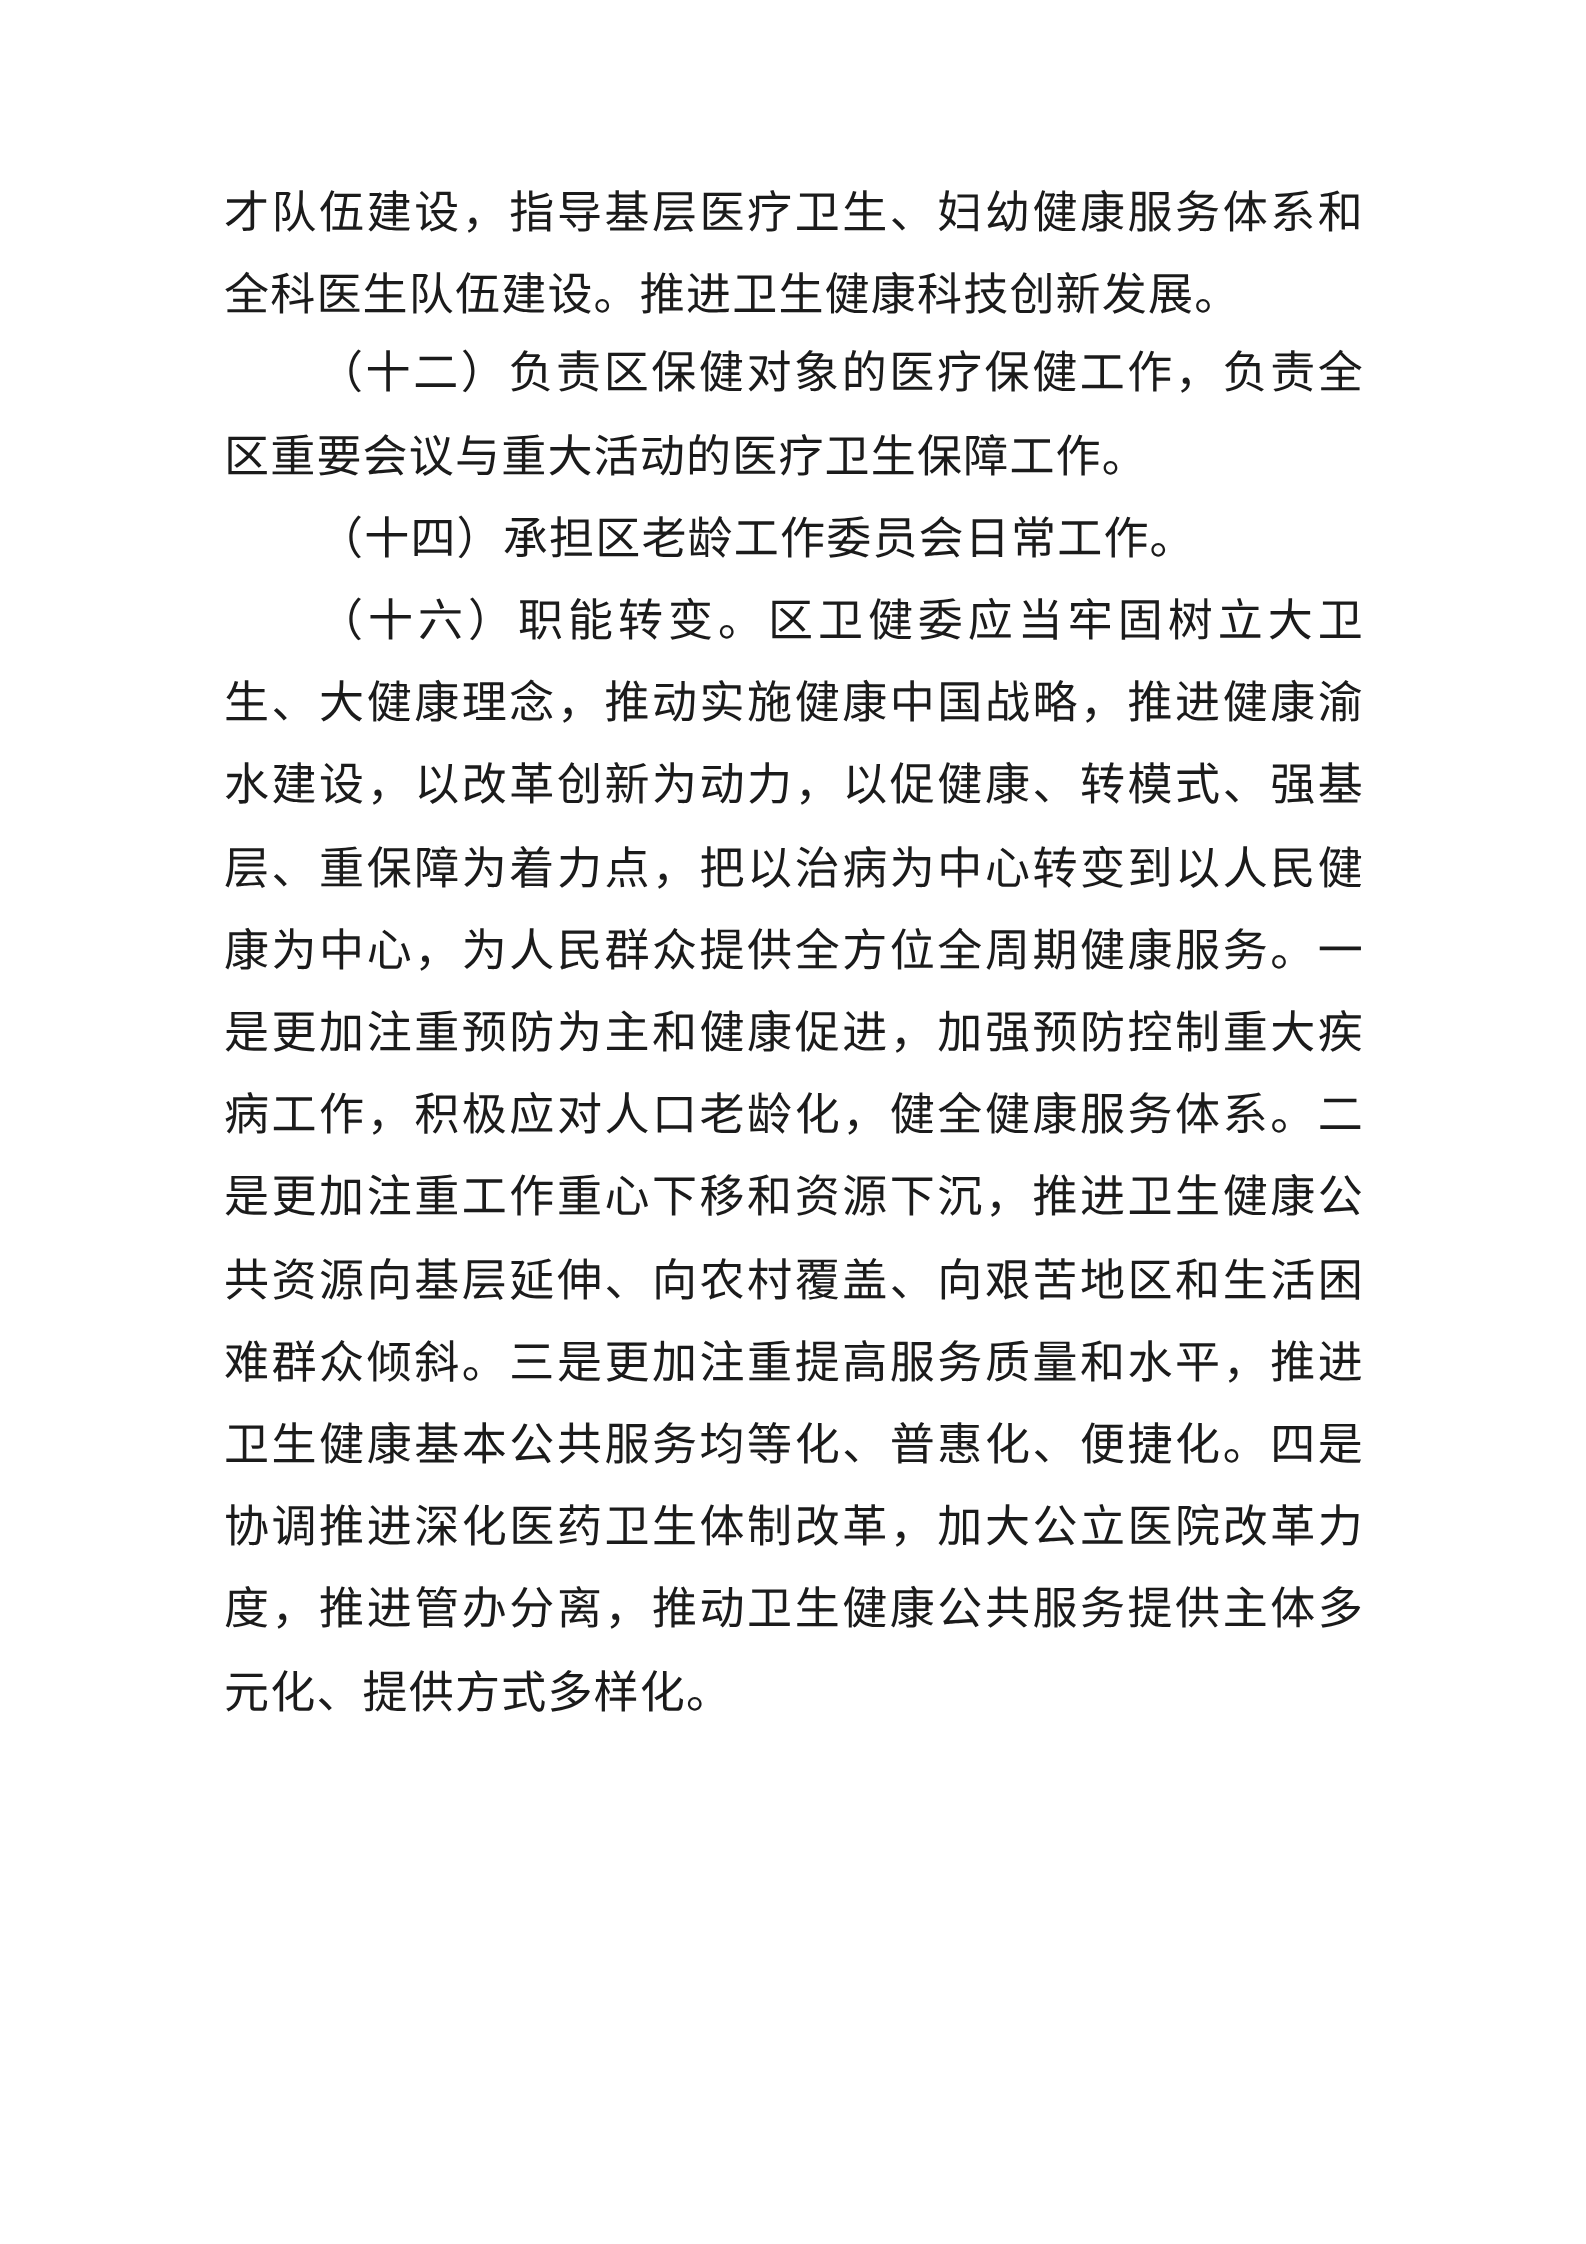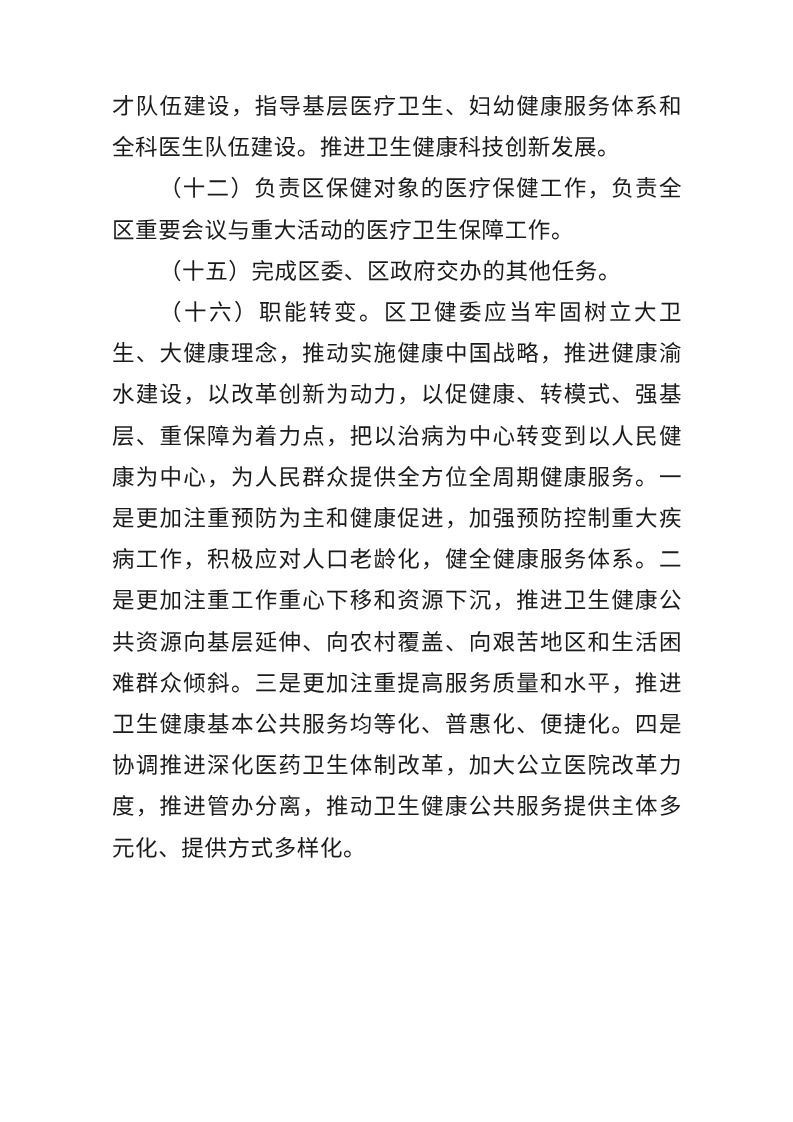--- a/index.html
+++ b/index.html
@@ -31,25 +31,26 @@
     color: #1b1b1b;
     text-align: justify;
     text-justify: inter-ideograph;
     letter-spacing: 0.6px;
     margin: 0 0 0 0;
     font-family: "Liberation Serif", "DejaVu Serif", serif;
     word-break: break-all;
   }
   .indent {
     text-indent: 47px;
+    font-family: Liberation Mono, monospace;
   }
 </style>
 </head>
 <body>
 
 <div class="page">
   <div class="doc-body">
     <p class="para">才队伍建设，指导基层医疗卫生、妇幼健康服务体系和全科医生队伍建设。推进卫生健康科技创新发展。</p>
     <p class="para indent">（十二）负责区保健对象的医疗保健工作，负责全区重要会议与重大活动的医疗卫生保障工作。</p>
-    <p class="para indent">（十五）完成区委、区政府交办的其他任务。</p>
+    <p class="para indent">（十四）承担区老龄工作委员会日常工作。</p>
     <p class="para indent">（十六）职能转变。区卫健委应当牢固树立大卫生、大健康理念，推动实施健康中国战略，推进健康渝水建设，以改革创新为动力，以促健康、转模式、强基层、重保障为着力点，把以治病为中心转变到以人民健康为中心，为人民群众提供全方位全周期健康服务。一是更加注重预防为主和健康促进，加强预防控制重大疾病工作，积极应对人口老龄化，健全健康服务体系。二是更加注重工作重心下移和资源下沉，推进卫生健康公共资源向基层延伸、向农村覆盖、向艰苦地区和生活困难群众倾斜。三是更加注重提高服务质量和水平，推进卫生健康基本公共服务均等化、普惠化、便捷化。四是协调推进深化医药卫生体制改革，加大公立医院改革力度，推进管办分离，推动卫生健康公共服务提供主体多元化、提供方式多样化。</p>
   </div>
 </div>
 
 </body></html>

